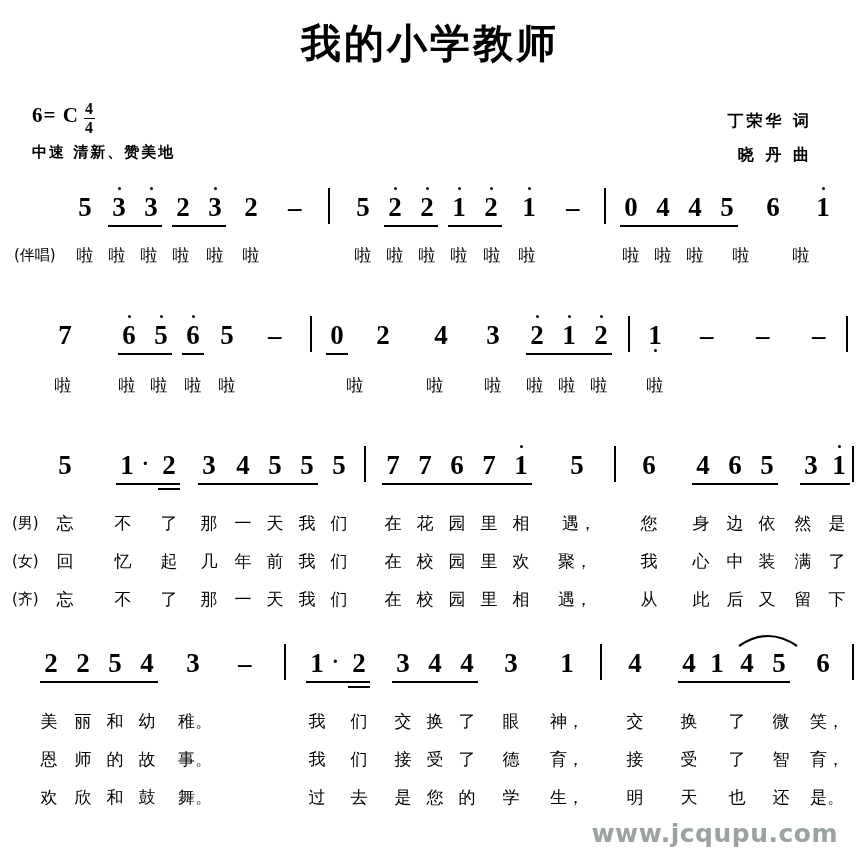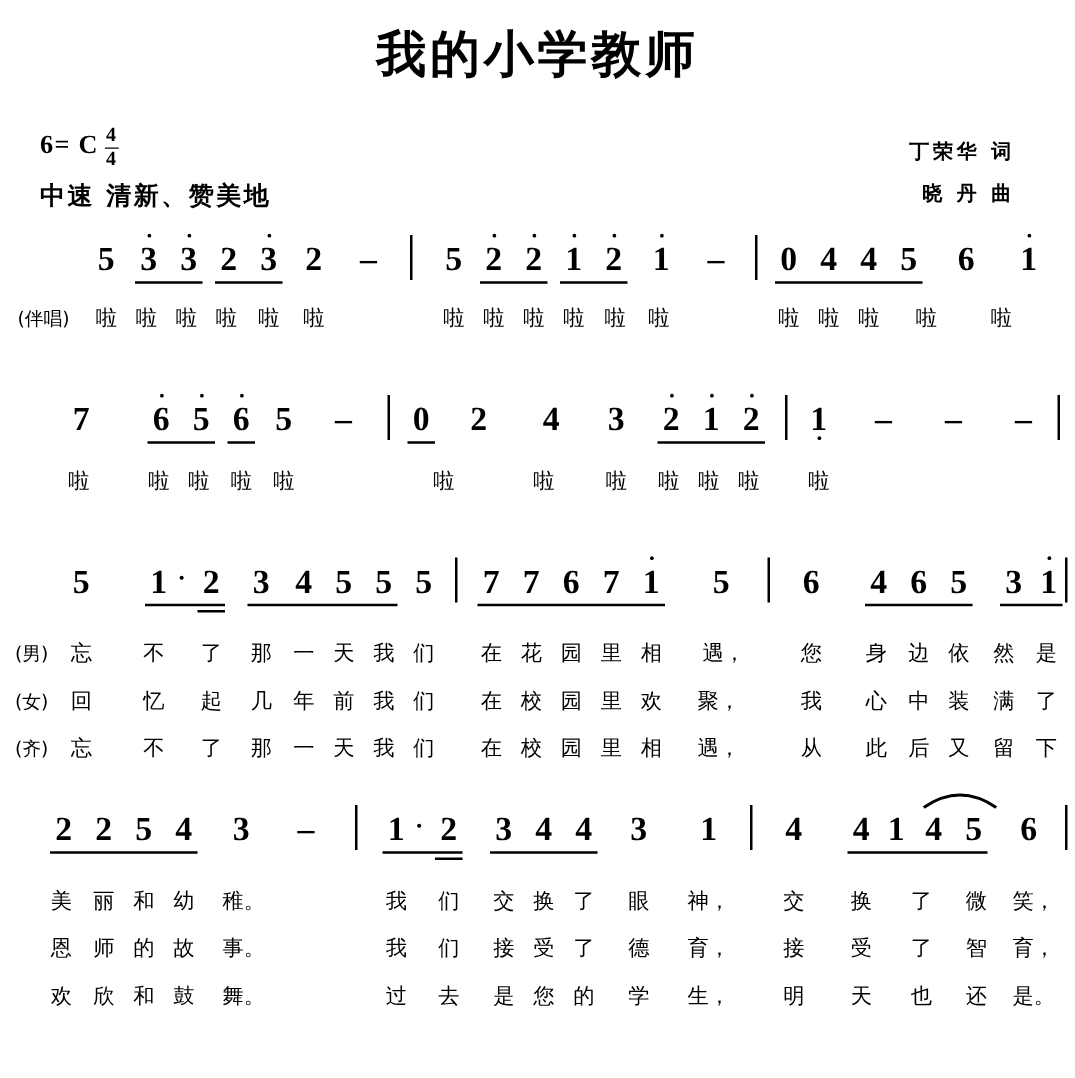--- a/index.html
+++ b/index.html
@@ -58,21 +58,21 @@
   .meta-key .frac .den {
     display: block;
     padding-top: 1px;
     font-size: 16px;
   }
   .tempo {
     position: absolute;
     left: 32px;
     top: 143px;
     font-family: "DejaVu Sans", sans-serif;
-    font-size: 20px;
+    font-size: 15px;
     font-weight: bold;
     color: #000;
     letter-spacing: 2px;
   }
   .credit {
     position: absolute;
     right: 48px;
     font-family: "DejaVu Sans", sans-serif;
     font-size: 16px;
     font-weight: bold;
@@ -497,13 +497,14 @@
       <div class="ly" style="left:500px;width:22px;">学</div>
       <div class="ly" style="left:550px;width:30px;">生，</div>
       <div class="ly" style="left:624px;width:22px;">明</div>
       <div class="ly" style="left:678px;width:22px;">天</div>
       <div class="ly" style="left:726px;width:22px;">也</div>
       <div class="ly" style="left:770px;width:22px;">还</div>
       <div class="ly" style="left:810px;width:30px;">是。</div>
     </div>
   </div>
 
+  <div class="watermark">www.jcqupu.com</div>
 </div>
 
 </body></html>

